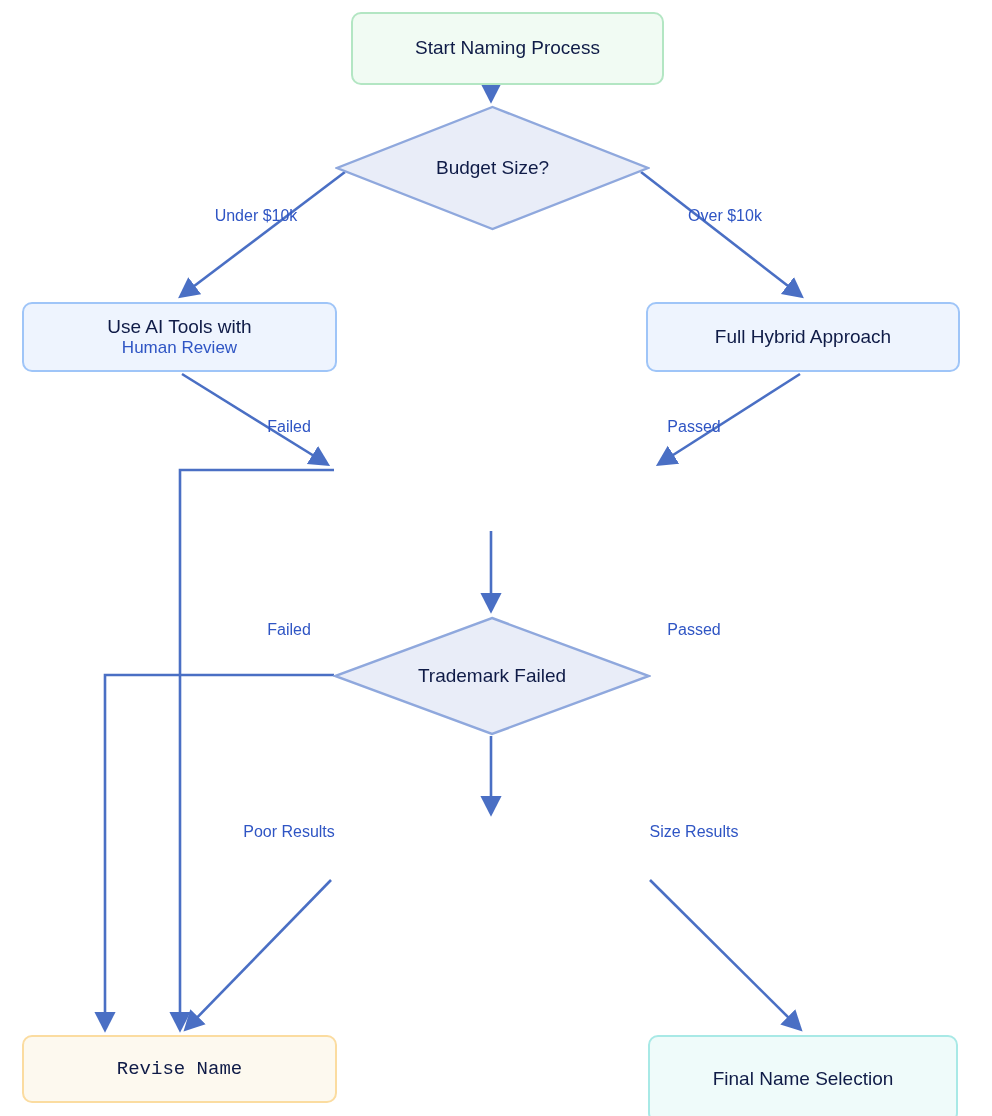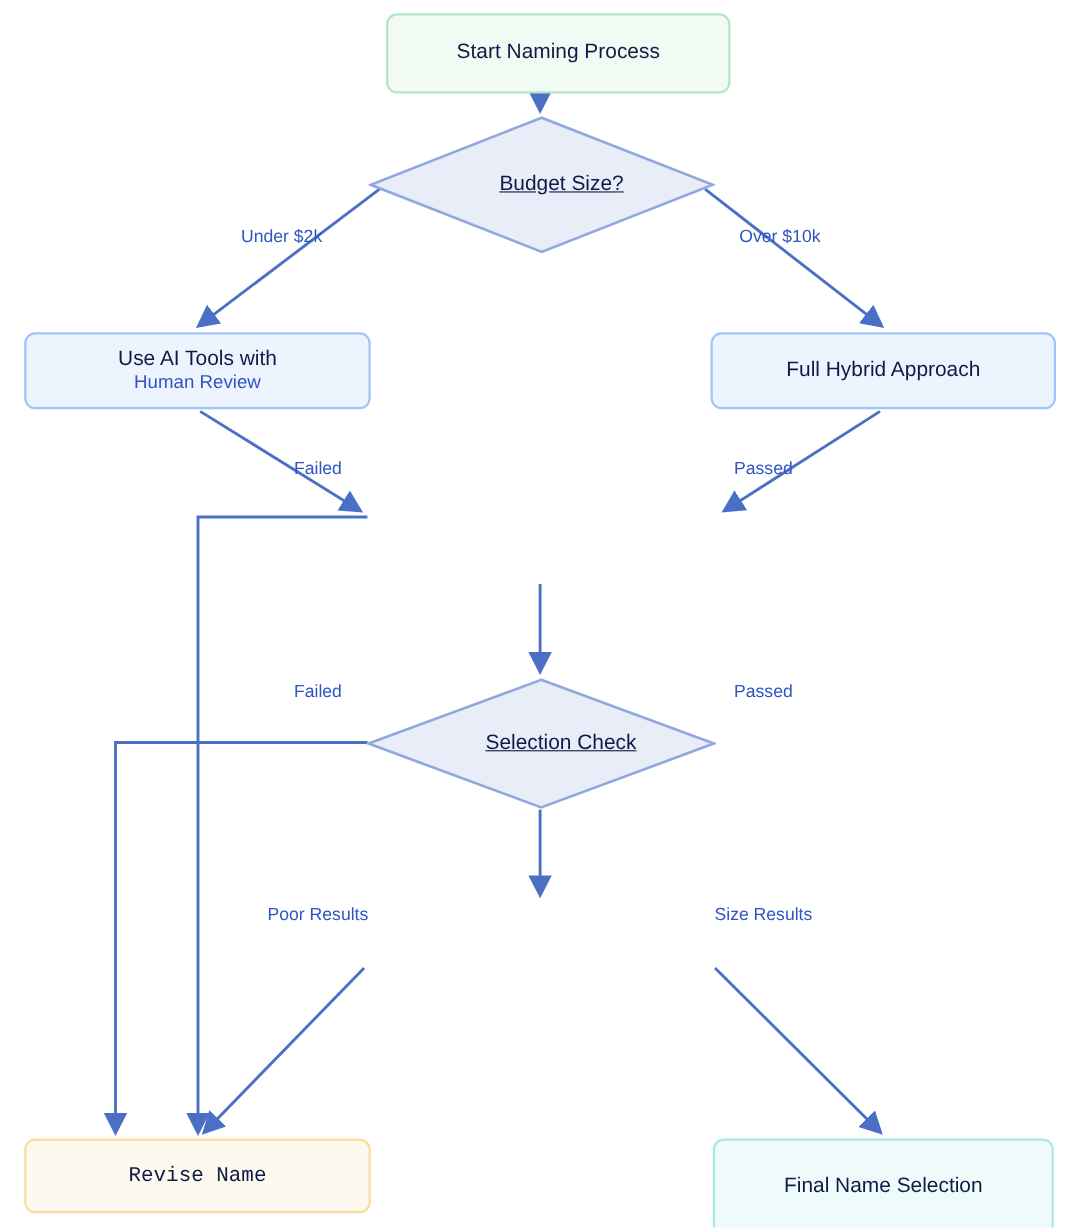--- a/index.html
+++ b/index.html
@@ -26,23 +26,23 @@
   .rbox.revise{border-color:#fbdca0;background:#fdf9ef;}
   .rbox.final{border-color:#a8e9e6;background:#effbfa;}
 
   .nlabel{color:#0f1b47;font-size:19px;white-space:nowrap;}
   .nsublabel{color:#2f55c4;font-size:17px;white-space:nowrap;margin-top:-1px;}
 
   
   .diamond{position:absolute;}
   .diamond svg{position:absolute;left:0;top:0;display:block;}
   .diamond .dlabel{
-    position:absolute;left:18px;top:0;width:100%;height:100%;
+    position:absolute;left:0;top:0;width:100%;height:100%;
     display:flex;align-items:center;justify-content:center;
-    color:#0f1b47;font-size:19px;white-space:nowrap;text-decoration:underline;
+    color:#0f1b47;font-size:19px;white-space:nowrap;
   }
 
   
   .elabel{
     position:absolute;color:#2f55c4;font-size:16px;white-space:nowrap;
     transform:translate(-50%,-50%);
   }
 </style>
 </head>
 <body>
@@ -101,34 +101,34 @@
 
     <div class="node rbox" style="left:646px;top:302px;width:314px;height:70px;">
       <span class="nlabel">Full Hybrid Approach</span>
     </div>
 
 
     <div class="diamond" style="left:333px;top:616px;width:318px;height:120px;">
       <svg width="318" height="120" viewBox="0 0 318 120">
         <polygon points="159,2 316,60 159,118 2,60" fill="#e9edf8" stroke="#8fa8dd" stroke-width="2.4"></polygon>
       </svg>
-      <div class="dlabel">Selection Check</div>
+      <div class="dlabel">Trademark Failed</div>
     </div>
 
 
     <div class="node rbox revise" style="left:22px;top:1035px;width:315px;height:68px;font-family:Liberation Mono, monospace;">
       <span class="nlabel">Revise Name</span>
     </div>
 
     <div class="node rbox final" style="left:648px;top:1035px;width:310px;height:88px;">
       <span class="nlabel">Final Name Selection</span>
     </div>
 
-    <span class="elabel" style="left:256px;top:216px;">Under $2k</span>
-    <span class="elabel" style="left:709px;top:216px;text-align:center;">Over $10k</span>
+    <span class="elabel" style="left:256px;top:216px;">Under $10k</span>
+    <span class="elabel" style="left:725px;top:216px;text-align:center;">Over $10k</span>
 
     <span class="elabel" style="left:289px;top:427px;">Failed</span>
     <span class="elabel" style="left:694px;top:427px;">Passed</span>
 
     <span class="elabel" style="left:289px;top:630px;">Failed</span>
     <span class="elabel" style="left:694px;top:630px;">Passed</span>
 
     <span class="elabel" style="left:289px;top:832px;">Poor Results</span>
     <span class="elabel" style="left:694px;top:832px;">Size Results</span>
 

